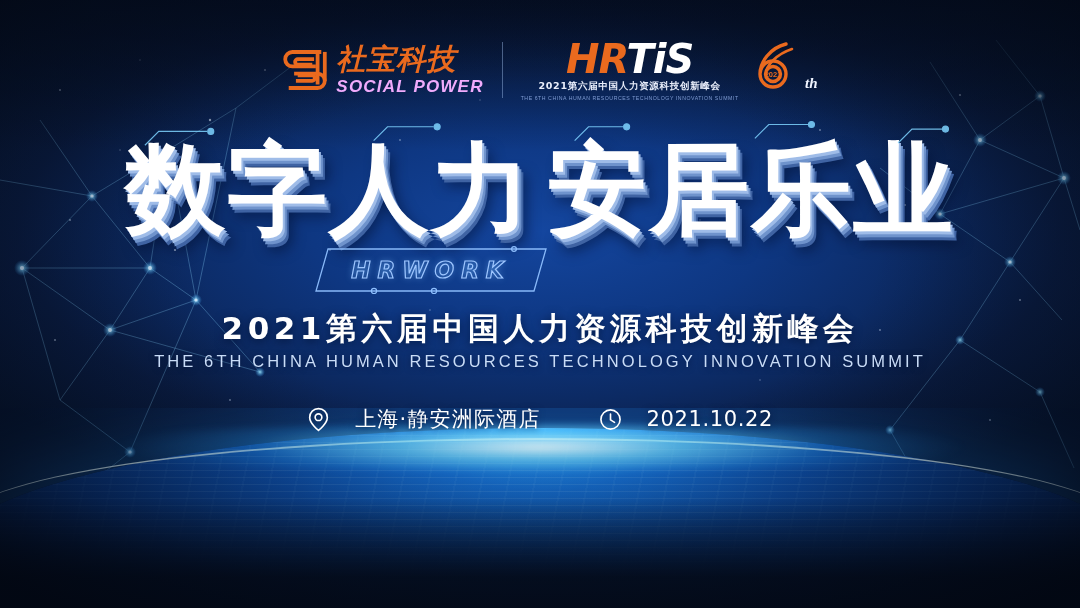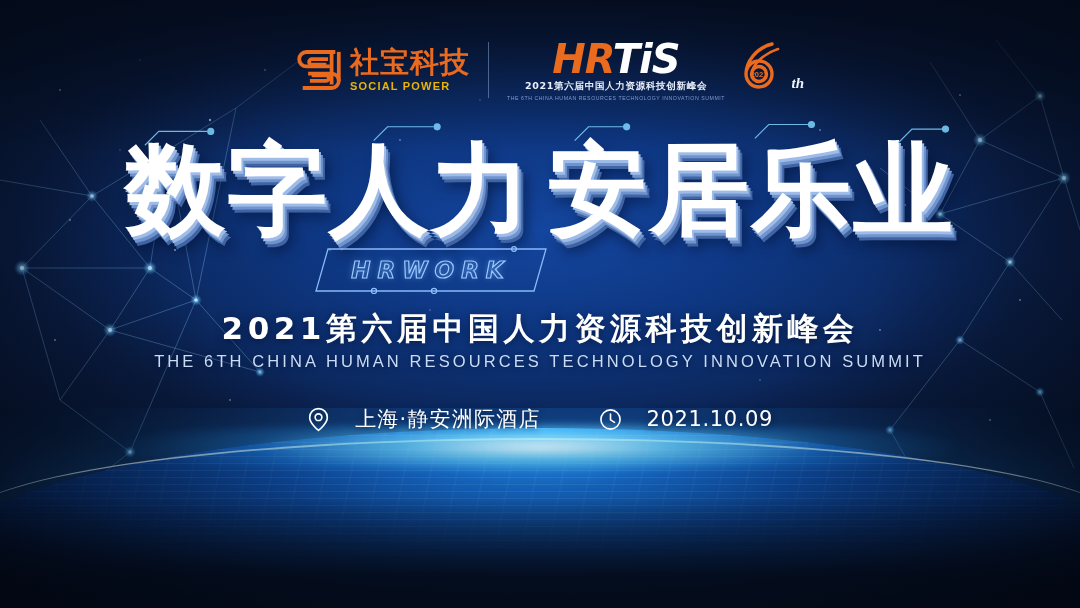--- a/index.html
+++ b/index.html
@@ -66,29 +66,29 @@
     border-radius:50% 50% 0 0 / 100% 100% 0 0;
     border-top:2px solid rgba(225,250,255,.92);
     filter:blur(.6px);
   }
   .ocean-bottomfade{
     position:absolute;left:0;right:0;bottom:0;height:110px;
     background:linear-gradient(rgba(4,12,28,0), rgba(4,11,26,.92) 72%, #050e20 100%);
   }
   
   .header{position:absolute;top:38px;left:0;right:0;display:flex;justify-content:center;align-items:center;gap:18px;}
-  .logo-social{display:flex;align-items:center;gap:4px;}
+  .logo-social{display:flex;align-items:center;gap:4px;font-style:italic;}
   .logo-mark{width:54px;height:54px;flex:0 0 auto;}
   .logo-social-text{display:flex;flex-direction:column;line-height:1;}
   .logo-cn{
     font-size:29px;font-weight:bold;color:#ea6a1e;letter-spacing:1px;
     font-family:"DejaVu Sans","Liberation Sans",sans-serif;
   }
   .logo-en{
-    font-size:11px;font-weight:bold;color:#eab308;letter-spacing:1.2px;margin-top:4px;
+    font-size:17px;font-weight:bold;color:#f0abfc;letter-spacing:1.2px;margin-top:4px;
   }
   .divider{width:1px;height:56px;background:rgba(170,200,245,.42);}
   .logo-hrtis{display:flex;align-items:flex-start;gap:15px;position:relative;padding-top:2px;}
   .hrtis-block{display:flex;flex-direction:column;align-items:center;}
   .hrtis-word{
     font-size:40px;font-weight:bold;font-style:italic;letter-spacing:-1px;line-height:.95;
     font-family:"DejaVu Sans","Liberation Sans",sans-serif;white-space:nowrap;
   }
   .hrtis-word .o{color:#ea6a1e;}
   .hrtis-word .w{color:#ffffff;}
@@ -357,17 +357,17 @@
         <path d="M12 1.6 C6.9 1.6 2.8 5.7 2.8 10.8 C2.8 17.2 12 24.4 12 24.4 C12 24.4 21.2 17.2 21.2 10.8 C21.2 5.7 17.1 1.6 12 1.6 Z" fill="none" stroke="#ffffff" stroke-width="1.7"></path>
         <circle cx="12" cy="10.6" r="3.5" fill="none" stroke="#ffffff" stroke-width="1.7"></circle>
       </svg>
       <span class="meta-text">上海·静安洲际酒店</span>
     </div>
     <div class="meta-item">
       <svg width="23" height="23" viewBox="0 0 24 24">
         <circle cx="12" cy="12" r="10" fill="none" stroke="#ffffff" stroke-width="1.7"></circle>
         <path d="M12 6.2 V12.4 L16.2 15" fill="none" stroke="#ffffff" stroke-width="1.7" stroke-linecap="round"></path>
       </svg>
-      <span class="meta-text meta-date">2021.10.09</span>
+      <span class="meta-text meta-date">2021.10.22</span>
     </div>
   </div>
 
 </div>
 
 </body></html>

